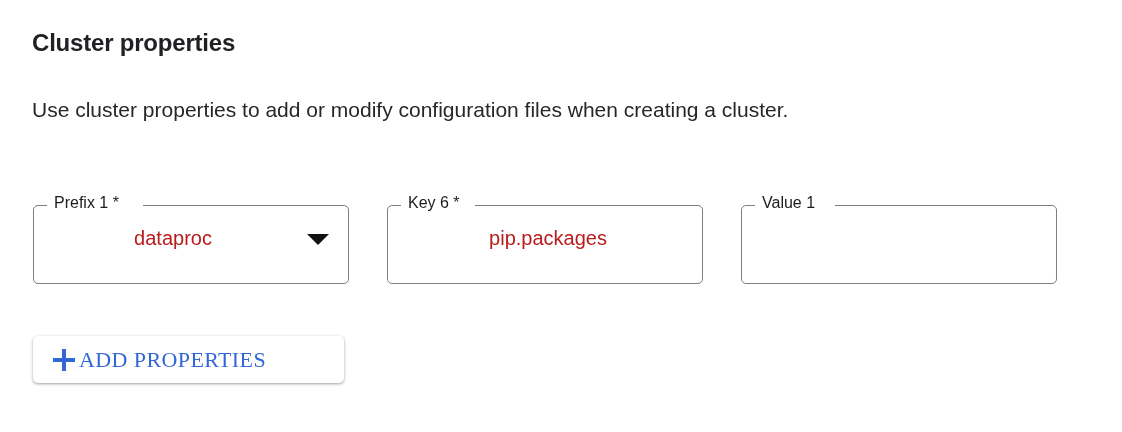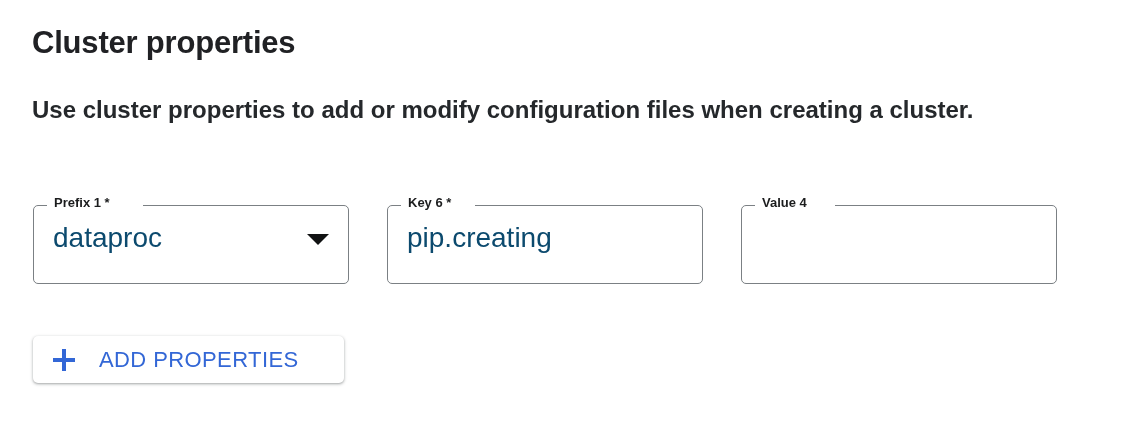--- a/index.html
+++ b/index.html
@@ -22,35 +22,35 @@
     left: 0; top: 0;
     width: 1122px;
     height: 432px;
   }
 
   
   .page-title {
     position: absolute;
     left: 32px;
     top: 22px;
-    font-size: 31px;
+    font-size: 24px;
     line-height: 42px;
     font-weight: 700;
     letter-spacing: -0.2px;
     color: #202124;
     white-space: nowrap;
   }
 
   .page-subtitle {
     position: absolute;
     left: 32px;
     top: 96px;
-    font-size: 24px;
+    font-size: 21px;
     line-height: 28px;
-    font-weight: 700;
+    font-weight: 400;
     color: #25282b;
     white-space: nowrap;
   }
 
   
   .fields-row {
     position: absolute;
     left: 33px;
     top: 205px;
     display: flex;
@@ -79,39 +79,40 @@
     height: 3px;
     background: #ffffff;
   }
 
   .field-label {
     position: absolute;
     top: -13px;
     left: 18px;
     padding: 0 3px;
     background: #ffffff;
-    font-size: 13px;
+    font-size: 16px;
     line-height: 22px;
-    font-weight: 700;
+    font-weight: 400;
     color: #1b1c1d;
     white-space: nowrap;
   }
 
   .field-value {
     position: absolute;
     left: 20px;
     top: 17px;
     right: 14px;
-    font-size: 28px;
+    font-size: 20px;
     line-height: 32px;
     font-weight: 400;
-    color: #0c4a6e;
+    color: #b91c1c;
     white-space: nowrap;
     overflow: hidden;
     text-overflow: clip;
+    text-align: center;
   }
 
   .field-value.with-arrow { right: 56px; }
 
   .dropdown-arrow {
     position: absolute;
     right: 20px;
     top: 29px;
     width: 0;
     height: 0;
@@ -122,28 +123,28 @@
 
   
   .add-button {
     position: absolute;
     left: 33px;
     top: 336px;
     height: 47px;
     width: 311px;
     display: flex;
     align-items: center;
-    gap: 24px;
+    gap: 4px;
     padding: 0 20px;
     background: #ffffff;
     border: none;
     border-radius: 5px;
     box-shadow: 0 1px 2px 0 rgba(60,64,67,.30), 0 1px 3px 1px rgba(60,64,67,.15);
     cursor: pointer;
-    font-family: Liberation Sans, sans-serif;
+    font-family: Liberation Serif, serif;
     text-align: right;
   }
 
   .plus-icon {
     position: relative;
     width: 22px;
     height: 22px;
     flex: 0 0 22px;
   }
   .plus-icon::before,
@@ -186,27 +187,27 @@
       <div class="field-notch" style="width:96px;"></div>
       <div class="field-label">Prefix 1 *</div>
       <div class="field-value with-arrow">dataproc</div>
       <div class="dropdown-arrow"></div>
     </div>
 
     <div class="field">
       <div class="field-outline"></div>
       <div class="field-notch" style="width:74px;"></div>
       <div class="field-label">Key 6 *</div>
-      <div class="field-value">pip.creating</div>
+      <div class="field-value">pip.packages</div>
     </div>
 
     <div class="field">
       <div class="field-outline"></div>
       <div class="field-notch" style="width:80px;"></div>
-      <div class="field-label">Value 4</div>
+      <div class="field-label">Value 1</div>
     </div>
 
   </div>
 
   <button class="add-button">
     <span class="plus-icon"></span>
     <span class="add-button-label">ADD PROPERTIES</span>
   </button>
 
 </div>

